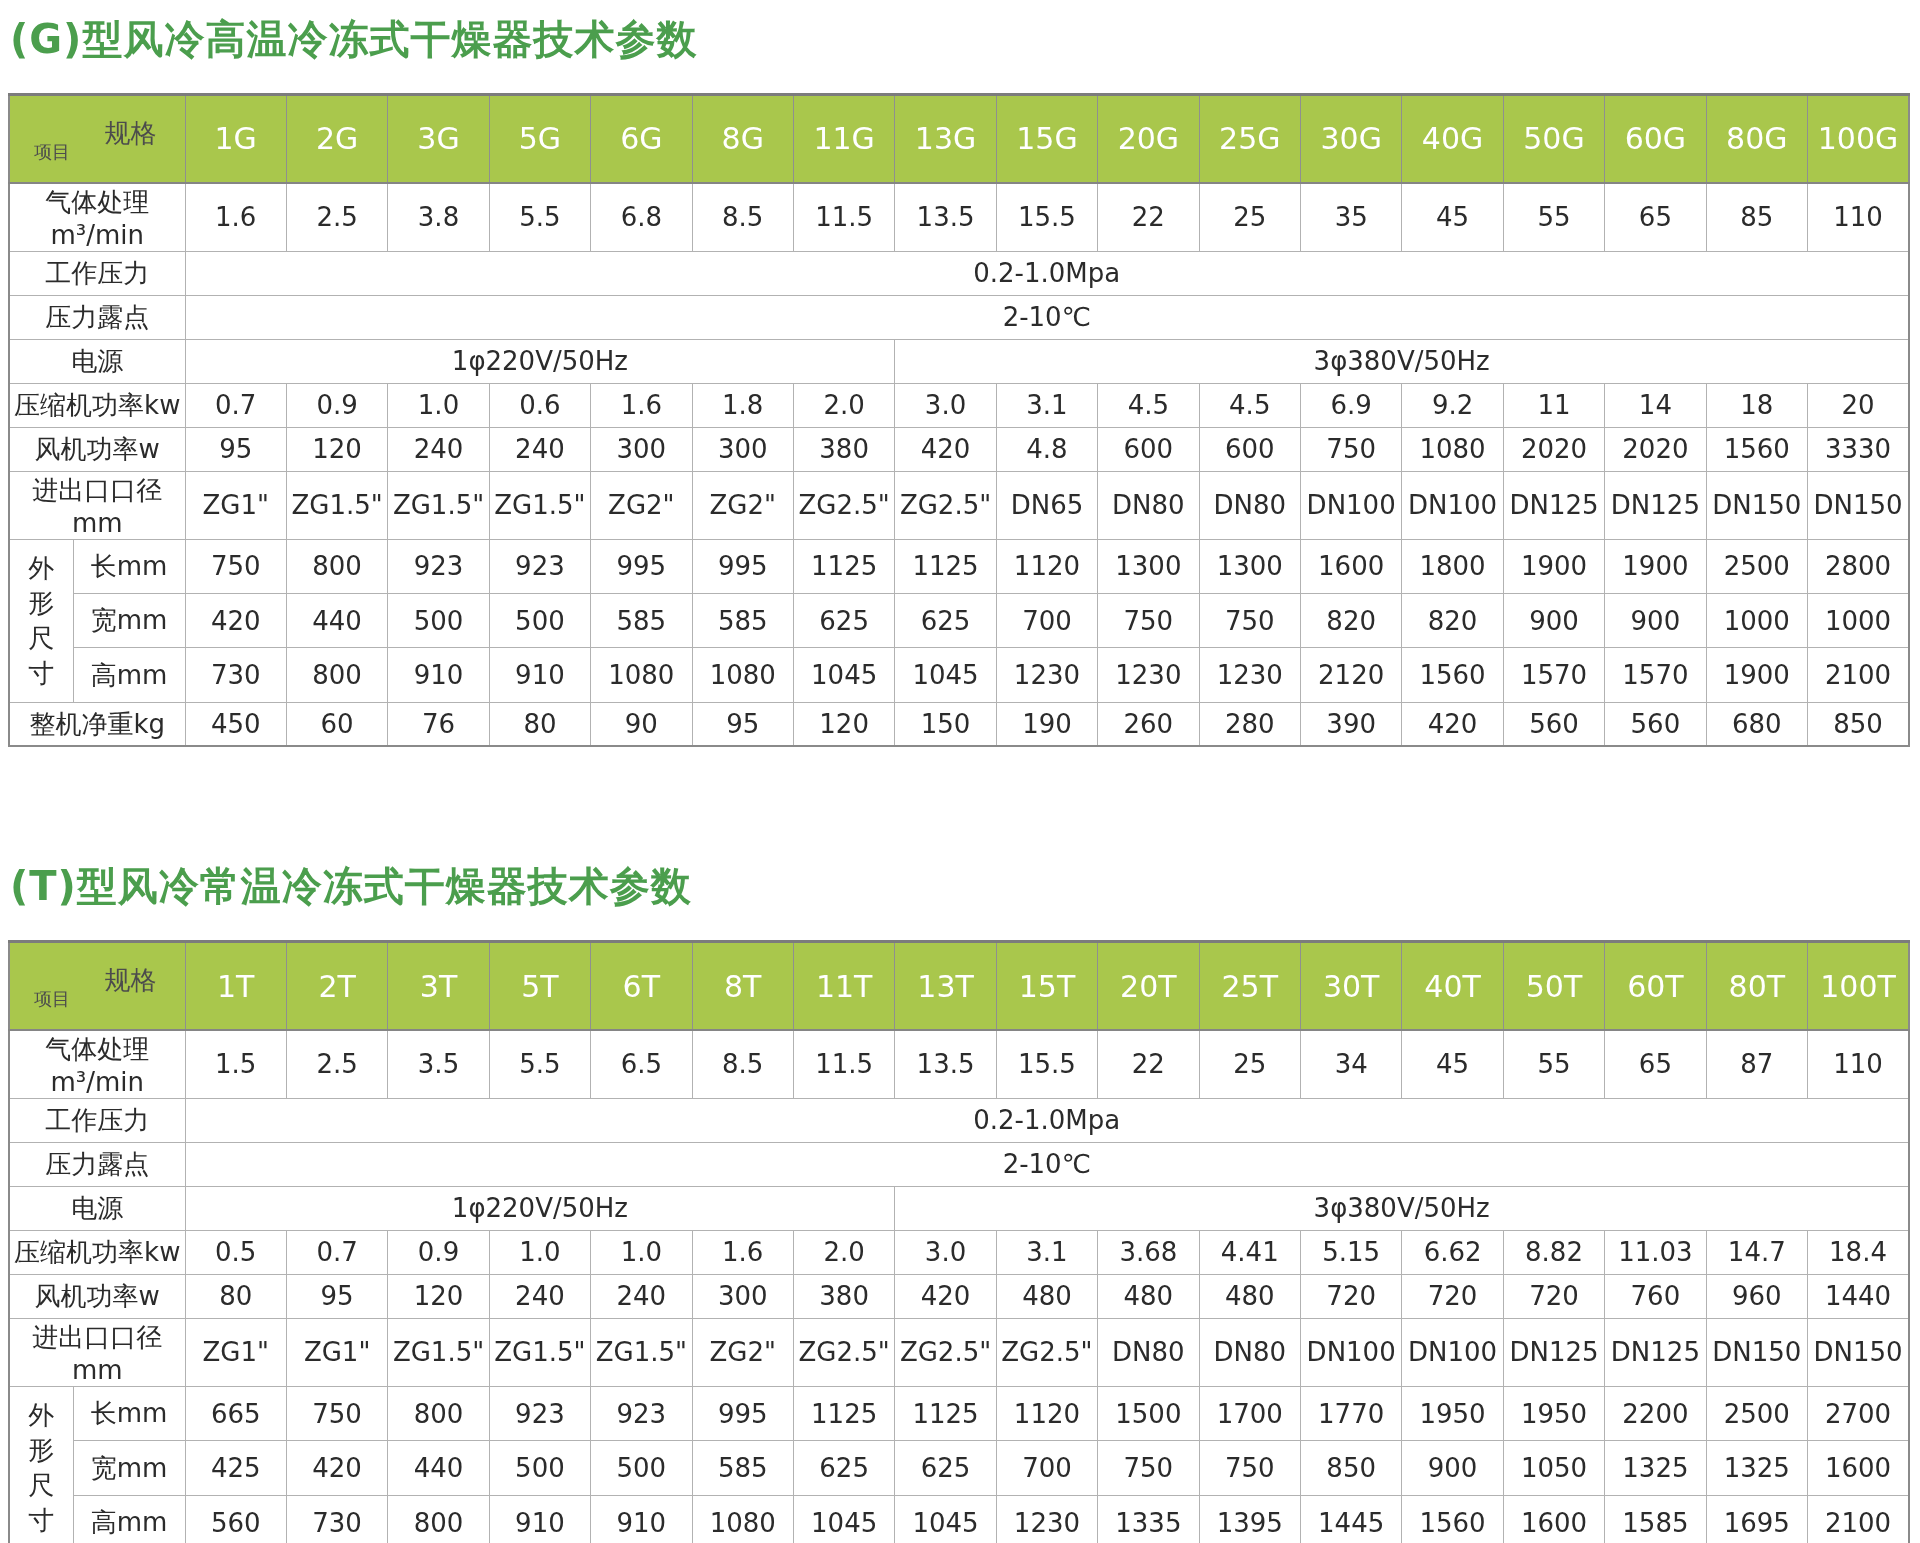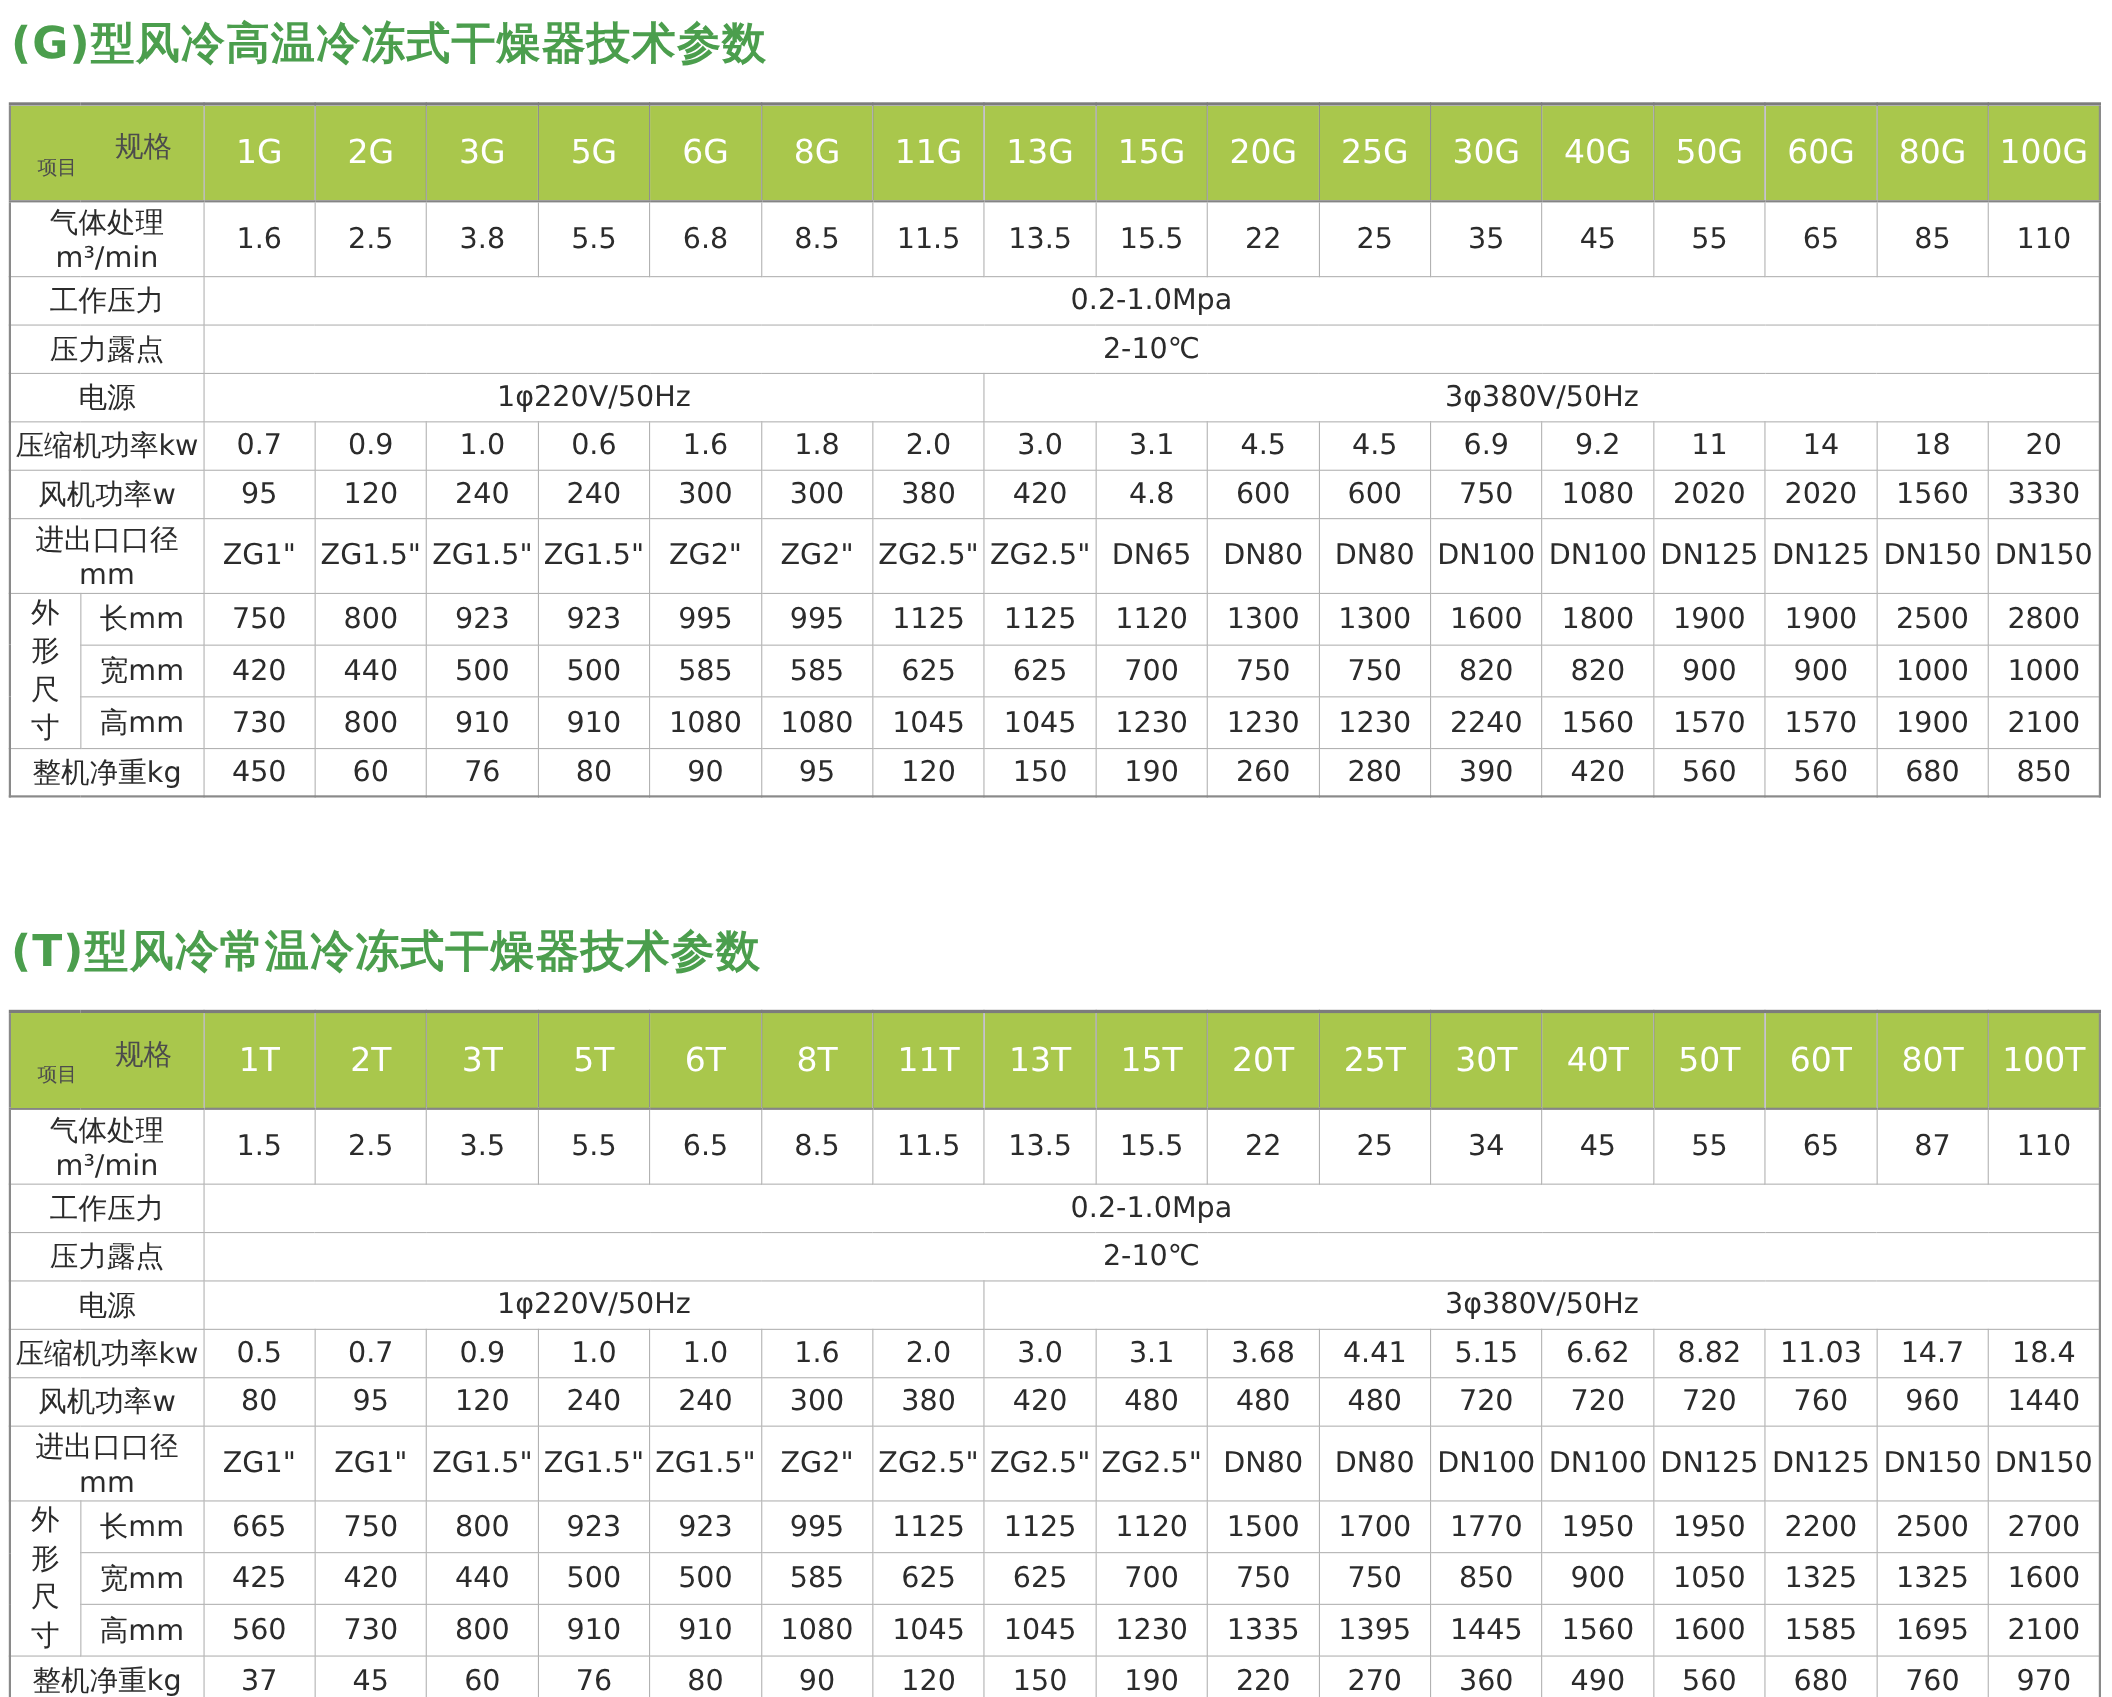--- a/index.html
+++ b/index.html
@@ -10,21 +10,21 @@
   table.spec{width:1902px;border-collapse:collapse;table-layout:fixed;border:2px solid #8a8a8a;border-top:3px solid #7c7c7c;}
   table.spec col.col-group{width:64px;}
   table.spec col.col-sub{width:112px;}
   table.spec th,table.spec td{border:1px solid #b2b2b2;text-align:center;vertical-align:middle;box-sizing:border-box;overflow:hidden;}
   table.spec thead th{background:#a9c74c;color:#ffffff;font-size:30px;font-weight:400;height:88px;border:1px solid #8f8f8f;border-bottom:2px solid #858585;}
   th.corner{position:relative;background-image:linear-gradient(to bottom right,transparent calc(50% - 1.3px),#8e8e8e calc(50% - 1.3px),#8e8e8e calc(50% + 1.3px),transparent calc(50% + 1.3px));background-color:#a9c74c;}
   .corner-spec{position:absolute;top:20px;right:28px;color:#4c4c4c;font-size:26px;font-weight:500;}
   .corner-item{position:absolute;bottom:18px;left:24px;color:#4c4c4c;font-size:18px;font-weight:500;}
   table.spec tbody td{background:#fff;height:44px;color:#2b2b2b;font-size:26px;}
   td.rowlabel{font-size:22px;color:#3c3c3c;font-weight:500;}
-  td.group-label{font-size:23px;color:#3c3c3c;font-weight:500;line-height:1.35;padding:0 16px;}
+  td.group-label{font-size:23px;color:#3c3c3c;font-weight:500;line-height:1.35;padding:11px 16px;}
   td.sub-label{font-size:23px;color:#3c3c3c;font-weight:500;}
   td.spanval{font-size:27px;}
 </style>
 </head>
 <body>
 
 <div class="page">
 
   <div class="section1">
     <h1 class="tbl-title">(G)型风冷高温冷冻式干燥器技术参数</h1>
@@ -216,21 +216,21 @@
             <td class="val">800</td>
             <td class="val">910</td>
             <td class="val">910</td>
             <td class="val">1080</td>
             <td class="val">1080</td>
             <td class="val">1045</td>
             <td class="val">1045</td>
             <td class="val">1230</td>
             <td class="val">1230</td>
             <td class="val">1230</td>
-            <td class="val">2240</td>
+            <td class="val">2120</td>
             <td class="val">1560</td>
             <td class="val">1570</td>
             <td class="val">1570</td>
             <td class="val">1900</td>
             <td class="val">2100</td>
           </tr>
           <tr>
             <td class="rowlabel" colspan="2">整机净重kg</td>
             <td class="val">450</td>
             <td class="val">60</td>

